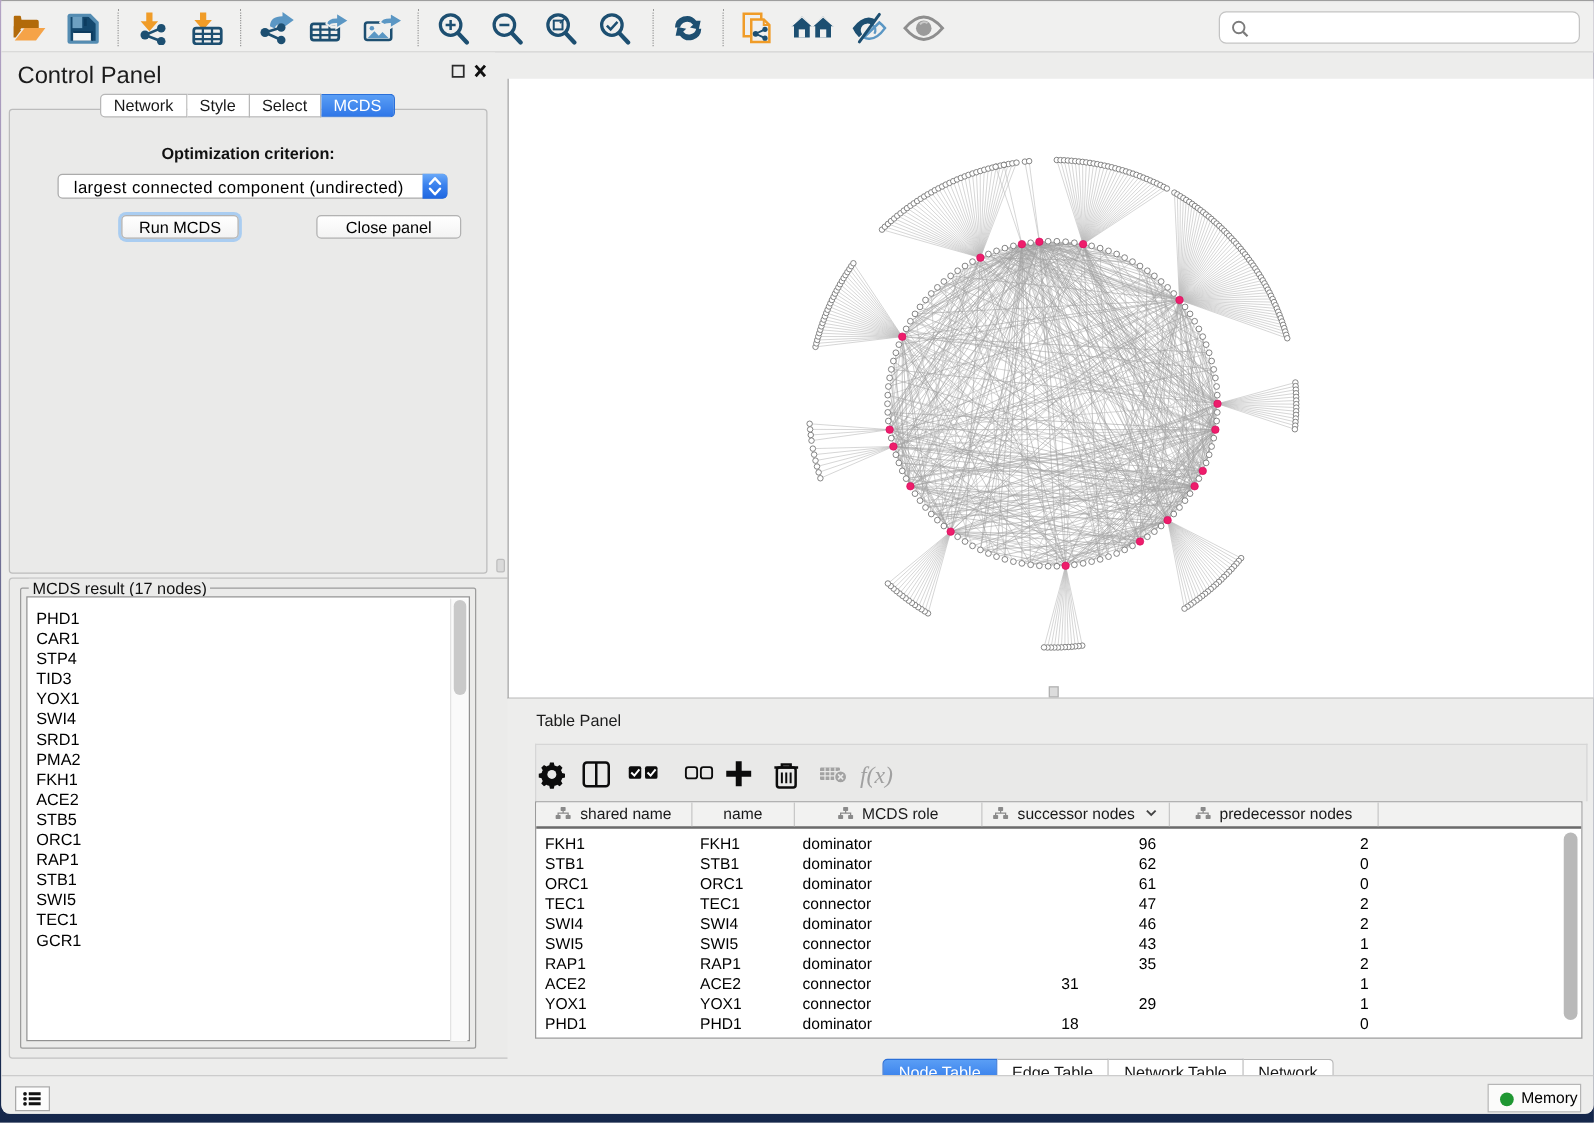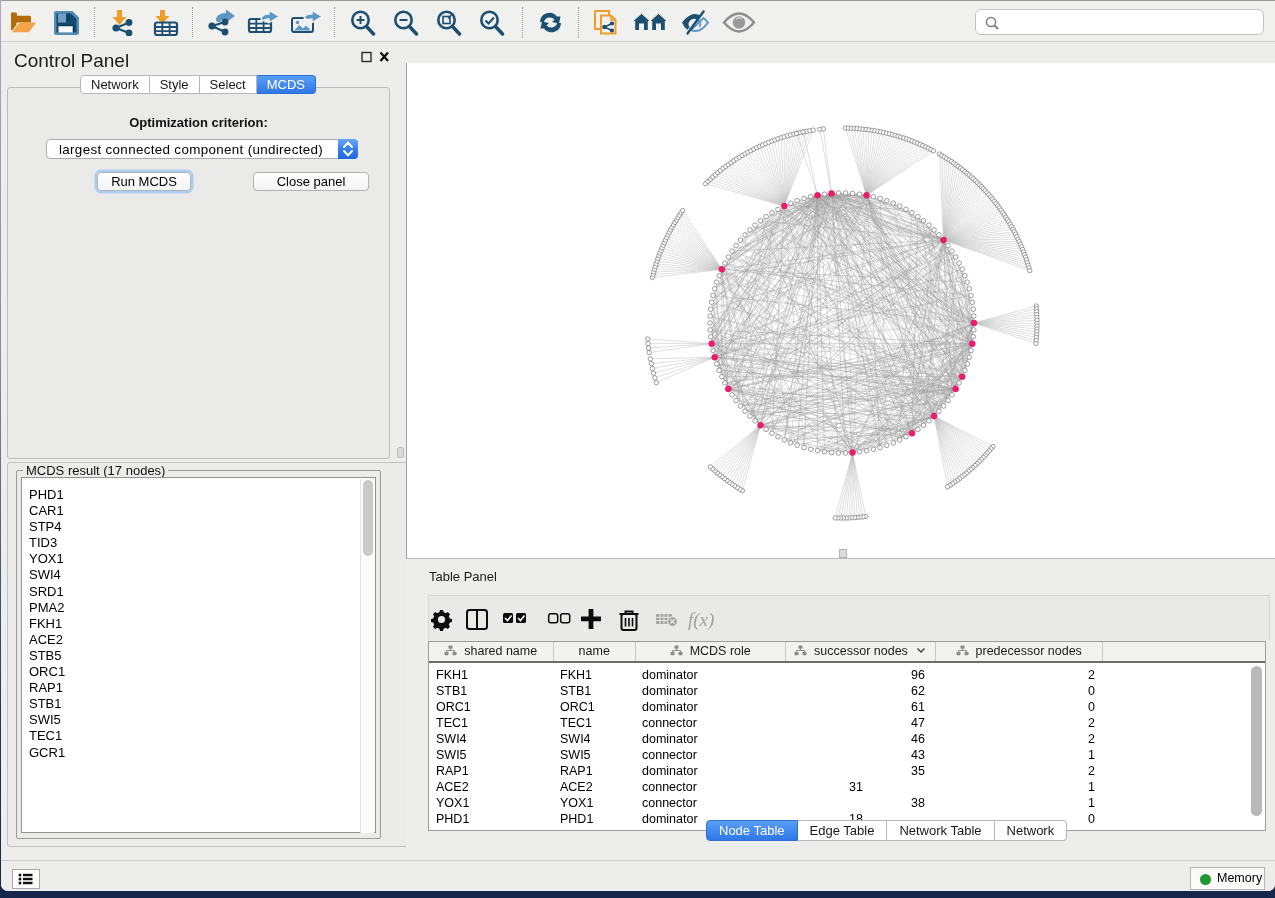--- a/index.html
+++ b/index.html
@@ -50,21 +50,21 @@
 #tp { position:absolute; left:405px; top:558px; width:869px; height:301px; background:#ededec; }
 #tp-title { position:absolute; left:23px; top:10px; font-size:13px; color:#1c1c1c; }
 #tp-toolbar { position:absolute; left:22px; top:36px; width:842px; height:46px; background:#e9e9e8; border:1px solid #d6d6d6; border-bottom:none; }
 #tp-table { position:absolute; left:22px; top:82px; width:838px; height:190px; background:#fff; border:1px solid #9b9b9b; }
 #tp-head { position:absolute; left:0; top:0; width:836px; height:21px; background:#f2f2f1; border-bottom:2px solid #6b6b6b; }
 .hcell { position:absolute; top:0; height:19px; line-height:19px; font-size:12.5px; color:#1a1a1a; text-align:center; border-right:1px solid #c8c8c8; }
 .tcell { position:absolute; font-size:12.5px; color:#000; height:16px; line-height:16px; }
 #tp-sb { position:absolute; right:2px; top:24px; width:13px; height:164px; }
 #tp-sb .thumb { position:absolute; left:1px; top:0; width:11px; height:150px; background:#b9b9b9; border-radius:6px; }
 
-#bt-tabs { position:absolute; left:255px; top:261px; display:flex;padding-left:45px; }
+#bt-tabs { position:absolute; left:255px; top:288px; display:flex;padding-left:45px; }
 .btab { height:21px; line-height:20px; font-size:13px; color:#181818; background:#fff; border:1px solid #b7b7b7; border-left:none; padding:0 12px; }
 .btab.first { border-left:1px solid #b7b7b7; border-radius:4px 0 0 4px; }
 .btab.last { border-radius:0 4px 4px 0; }
 .btab.sel { background:linear-gradient(180deg,#5a9ef5 0%,#2f77e8 100%); color:#fff; border-color:#2a6fd8; }
 
 #status { position:absolute; left:0; top:859px; width:1274px; height:32px; background:#ededec; border-top:1px solid #cccccc; }
 #listbtn { position:absolute; left:11px; top:8px; width:28px; height:20px; background:#fdfdfd; border:1px solid #a9a9a9; }
 #membtn { position:absolute; right:10px; top:6px; width:75px; height:23px; background:#fbfbfa; border:1px solid #b5b5b5; font-size:12.5px; color:#000; }
 #membtn .dot { position:absolute; left:9px; top:6px; width:11px; height:11px; border-radius:50%; background:#1f9732; }
 #membtn .lbl { position:absolute; left:26px; top:3px; }
@@ -1421,21 +1421,21 @@
           <div class="tcell" style="left:420px;top:121px;width:76px;text-align:right">35</div>
           <div class="tcell" style="left:590px;top:121px;width:76px;text-align:right">2</div>
           <div class="tcell" style="left:7px;top:137px">ACE2</div>
           <div class="tcell" style="left:131px;top:137px">ACE2</div>
           <div class="tcell" style="left:213px;top:137px">connector</div>
           <div class="tcell" style="left:420px;top:137px;width:76px;text-align:left">31</div>
           <div class="tcell" style="left:590px;top:137px;width:76px;text-align:right">1</div>
           <div class="tcell" style="left:7px;top:153px">YOX1</div>
           <div class="tcell" style="left:131px;top:153px">YOX1</div>
           <div class="tcell" style="left:213px;top:153px">connector</div>
-          <div class="tcell" style="left:420px;top:153px;width:76px;text-align:right">38</div>
+          <div class="tcell" style="left:420px;top:153px;width:76px;text-align:right">29</div>
           <div class="tcell" style="left:590px;top:153px;width:76px;text-align:right">1</div>
           <div class="tcell" style="left:7px;top:169px">PHD1</div>
           <div class="tcell" style="left:131px;top:169px">PHD1</div>
           <div class="tcell" style="left:213px;top:169px">dominator</div>
           <div class="tcell" style="left:420px;top:169px;width:76px;text-align:left">18</div>
           <div class="tcell" style="left:590px;top:169px;width:76px;text-align:right">0</div>
         </div>
       <div id="tp-sb">
           <div class="thumb"></div>
         </div>

